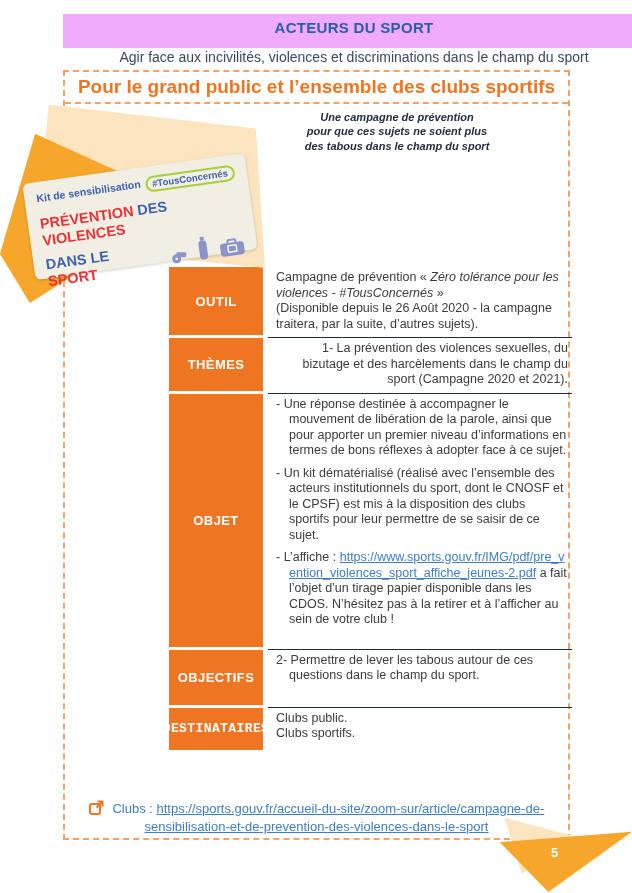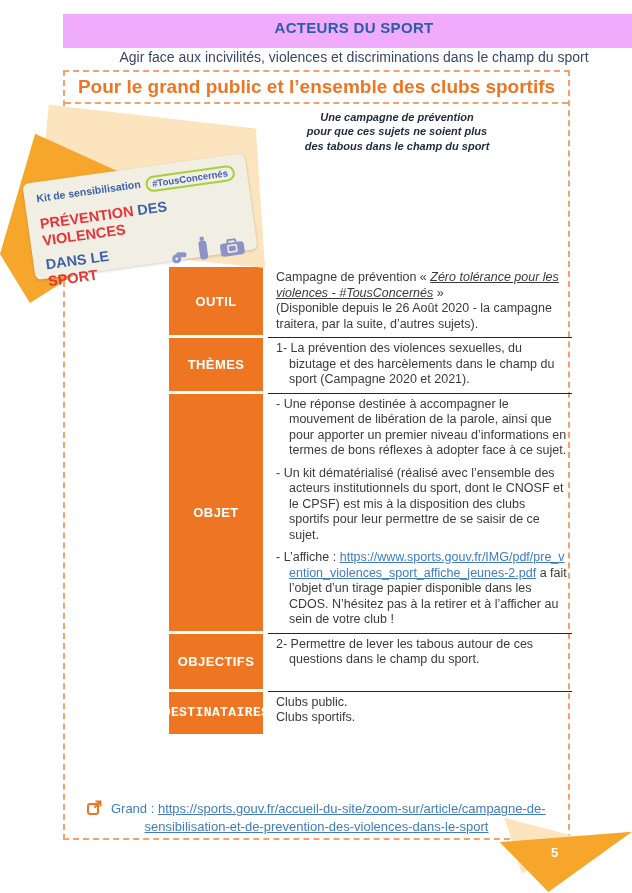--- a/index.html
+++ b/index.html
@@ -27,28 +27,28 @@
   .trow { display:flex; align-items:stretch; }
   .tlabel { width:94px; min-width:94px; background:#ee7623; color:#ffffff;
     font-weight:bold; font-size:13px; letter-spacing:.4px; display:flex;
     align-items:center; justify-content:center; text-align:center;
     margin:0 5px 3px 0; padding:2px; }
   .trow:last-child .tlabel { margin-bottom:0;font-family:Liberation Mono, monospace; }
   .tcontent { flex:1; font-size:12.5px; color:#3b3b3b; line-height:1.24;
     padding:3px 4px 5px 8px; border-bottom:1px solid #1c2b39; }
   .trow:last-child .tcontent { border-bottom:none; }
   .row-outil  .tcontent { min-height:57px; }
-  .row-themes .tcontent { min-height:48px; }
+  .row-themes .tcontent { min-height:48px;text-align:right; }
   .row-objet  .tcontent { min-height:180px; }
   .row-objectifs .tcontent { min-height:58px; }
   .row-dest  .tcontent { min-height:42px; }
   .hang { padding-left:13px; text-indent:-13px; }
   .bullet { margin-bottom:7px; }
-  .bullet:last-child { margin-bottom:0; }
-  .it { font-style:italic;text-decoration:underline; }
+  .bullet:last-child { margin-bottom:16px; }
+  .it { font-style:italic; }
   a.doclink { color:#3f7cc1; text-decoration:underline; cursor:pointer; }
   .break-url { word-break:break-all; }
 
   
   .shape { position:absolute; z-index:2; }
   .cream-poly { left:35px; top:98px; width:230px; height:170px; background:#fbe4be;
     clip-path:polygon(6% 4%, 96% 18%, 100% 100%, 0% 86%); }
   .orange-poly { left:0; top:115px; width:130px; height:188px; background:#f6a62b;
     clip-path:polygon(27% 10%, 94% 31%, 71% 79%, 23% 100%, 0% 74%); }
   .kit-card { position:absolute; left:28px; top:168px; width:224px; height:97px;
@@ -139,21 +139,21 @@
     </div>
   </div>
 
   <div class="footer-link">
     <div class="footer-inner">
       <span class="footer-icon">
         <svg width="15" height="15" viewBox="0 0 15 15">
             <rect x="1" y="4" width="10" height="10" rx="2" fill="none" stroke="#ee7623" stroke-width="2"></rect>
             <path d="M7.5 7.5 L13 2 M8.5 1.5 H13.5 V6.5" fill="none" stroke="#ee7623" stroke-width="2"></path>
           </svg>
-      </span><span class="lien-label">Grand : </span><a class="doclink">https://sports.gouv.fr/accueil-du-site/zoom-sur/article/campagne-de-sensibilisation-et-de-prevention-des-violences-dans-le-sport</a>
+      </span><span class="lien-label">Clubs : </span><a class="doclink">https://sports.gouv.fr/accueil-du-site/zoom-sur/article/campagne-de-sensibilisation-et-de-prevention-des-violences-dans-le-sport</a>
     </div>
   </div>
 </div>
 
 <div class="shape cream-poly"></div>
 <div class="shape orange-poly"></div>
 
 <div class="kit-card">
   <div class="kit-top">
     <span class="kit-kicker">Kit de sensibilisation</span>

